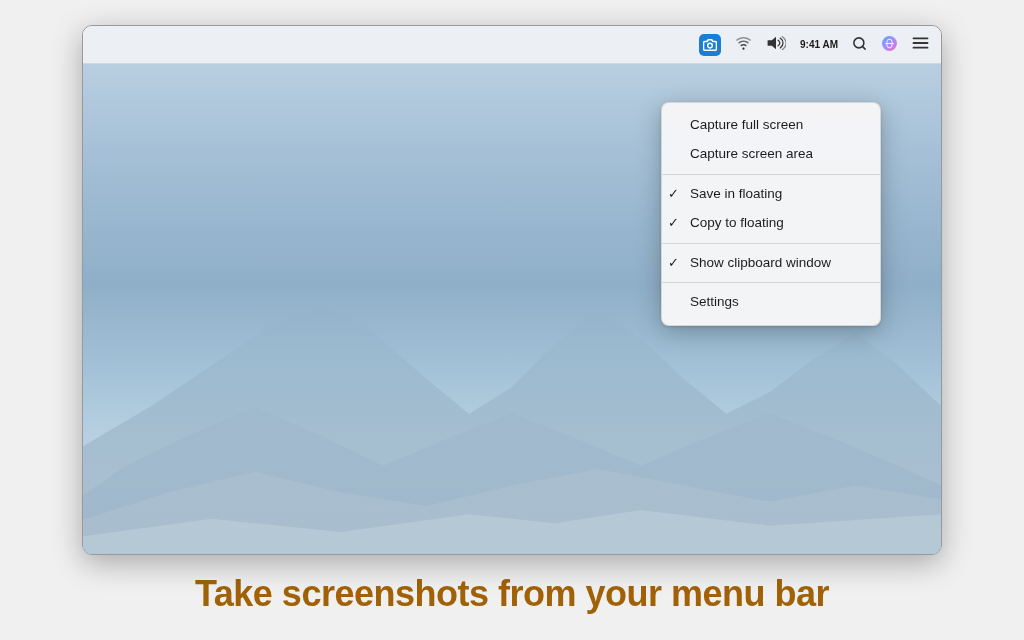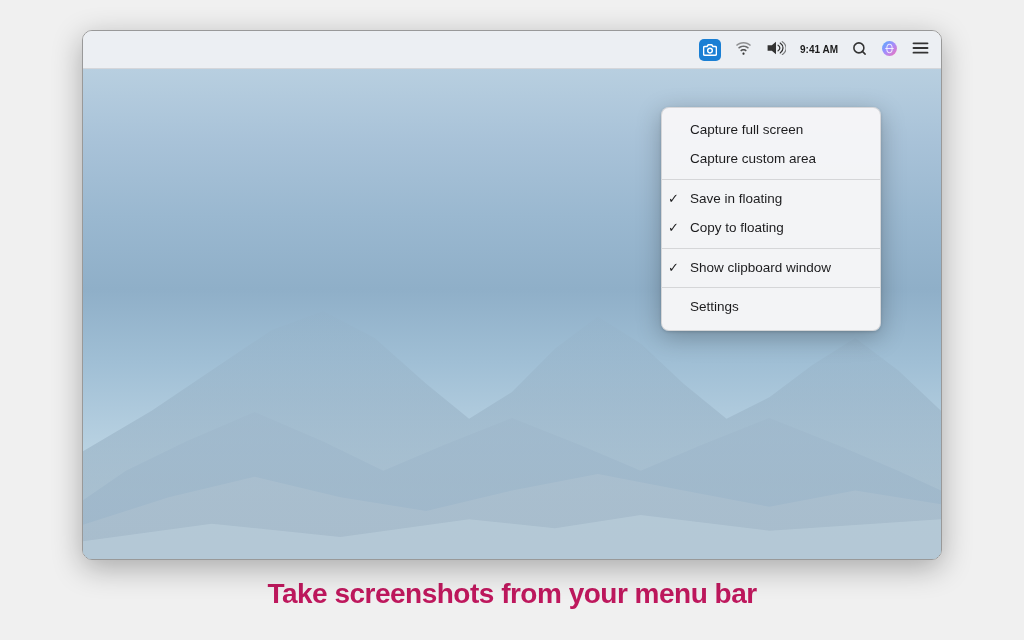--- a/index.html
+++ b/index.html
@@ -159,23 +159,23 @@
       color: #1c1c1e;
     }
 
     .menu-item .no-check {
       width: 16px;
     }
 
     
     .caption {
       margin-top: 18px;
-      font-size: 28px;
+      font-size: 36px;
       font-weight: 800;
-      color: #be185d;
+      color: #a16207;
       text-align: center;
       letter-spacing: -0.5px;
     }
 
     
     .camera-icon-svg {
       width: 22px;
       height: 22px;
       background: #1a7fd4;
       border-radius: 5px;
@@ -264,21 +264,21 @@
 
     <div class="dropdown-menu">
 
       <div class="menu-section">
         <div class="menu-item">
           <span class="no-check"></span>
           <span>Capture full screen</span>
         </div>
         <div class="menu-item">
           <span class="no-check"></span>
-          <span>Capture custom area</span>
+          <span>Capture screen area</span>
         </div>
       </div>
 
       <div class="menu-section">
         <div class="menu-item">
           <span class="checkmark">✓</span>
           <span>Save in floating</span>
         </div>
         <div class="menu-item">
           <span class="checkmark">✓</span>

